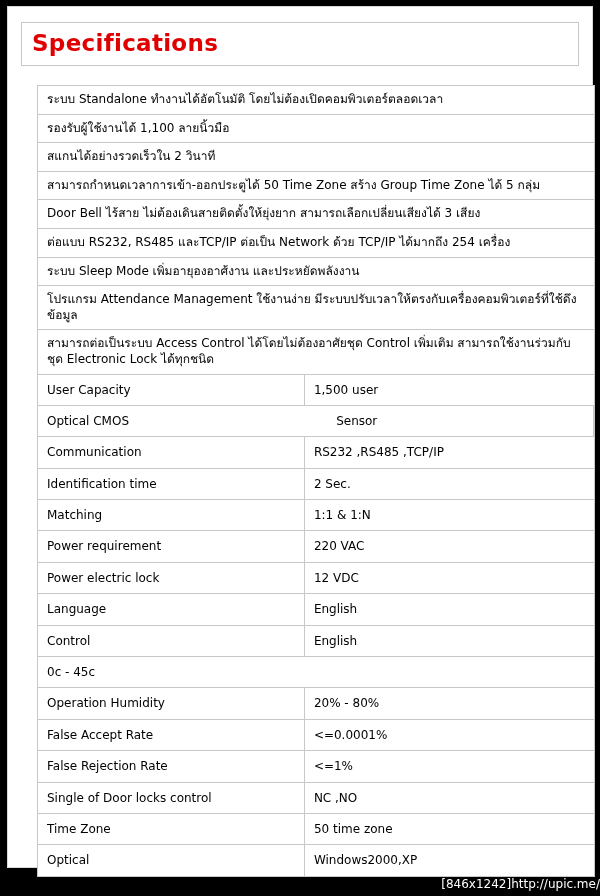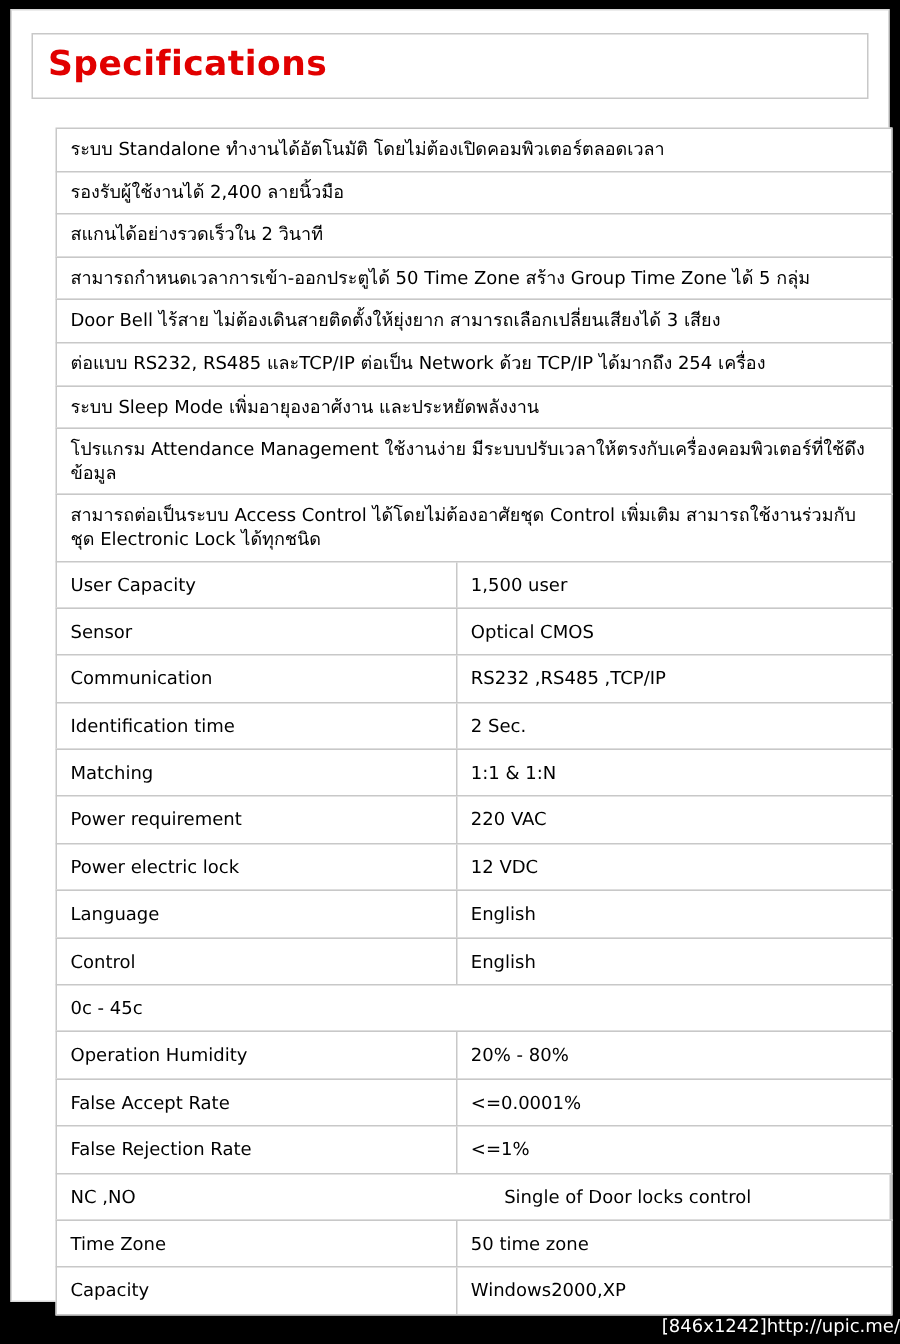--- a/index.html
+++ b/index.html
@@ -76,37 +76,37 @@
 </head>
 <body>
 
 <div class="frame">
   <div class="page">
     <div class="title-box">
       <span class="title">Specifications</span>
     </div>
     <div class="rows" id="features">
         <div class="row feature-row">ระบบ Standalone ทำงานได้อัตโนมัติ โดยไม่ต้องเปิดคอมพิวเตอร์ตลอดเวลา</div>
-        <div class="row feature-row">รองรับผู้ใช้งานได้ 2,400 ลายนิ้วมือ</div>
+        <div class="row feature-row">รองรับผู้ใช้งานได้ 1,100 ลายนิ้วมือ</div>
         <div class="row feature-row">สแกนได้อย่างรวดเร็วใน 2 วินาที</div>
         <div class="row feature-row">สามารถกำหนดเวลาการเข้า-ออกประตูได้ 50 Time Zone สร้าง Group Time Zone ได้ 5 กลุ่ม</div>
         <div class="row feature-row">Door Bell ไร้สาย ไม่ต้องเดินสายติดตั้งให้ยุ่งยาก สามารถเลือกเปลี่ยนเสียงได้ 3 เสียง</div>
         <div class="row feature-row">ต่อแบบ RS232, RS485 และTCP/IP ต่อเป็น Network ด้วย TCP/IP ได้มากถึง 254 เครื่อง</div>
         <div class="row feature-row">ระบบ Sleep Mode เพิ่มอายุองอาศ้งาน และประหยัดพลังงาน</div>
         <div class="row feature-row">โปรแกรม Attendance Management ใช้งานง่าย มีระบบปรับเวลาให้ตรงกับเครื่องคอมพิวเตอร์ที่ใช้ดึงข้อมูล</div>
         <div class="row feature-row">สามารถต่อเป็นระบบ Access Control ได้โดยไม่ต้องอาศัยชุด Control เพิ่มเติม สามารถใช้งานร่วมกับชุด Electronic Lock ได้ทุกชนิด</div>
       </div>
     <div class="rows" id="specs">
         <div class="row spec-row">
           <div class="cell label">User Capacity</div>
           <div class="cell value">1,500 user</div>
         </div>
         <div class="row spec-row">
+          <div class="cell value">Optical CMOS</div>
           <div class="cell label">Sensor</div>
-          <div class="cell value">Optical CMOS</div>
         </div>
         <div class="row spec-row">
           <div class="cell label">Communication</div>
           <div class="cell value">RS232 ,RS485 ,TCP/IP</div>
         </div>
         <div class="row spec-row">
           <div class="cell label">Identification time</div>
           <div class="cell value">2 Sec.</div>
         </div>
         <div class="row spec-row">
@@ -138,27 +138,27 @@
         </div>
         <div class="row spec-row">
           <div class="cell label">False Accept Rate</div>
           <div class="cell value">&lt;=0.0001%</div>
         </div>
         <div class="row spec-row">
           <div class="cell label">False Rejection Rate</div>
           <div class="cell value">&lt;=1%</div>
         </div>
         <div class="row spec-row">
+          <div class="cell label">Single of Door locks control</div>
           <div class="cell value">NC ,NO</div>
-          <div class="cell label">Single of Door locks control</div>
         </div>
         <div class="row spec-row">
           <div class="cell label">Time Zone</div>
           <div class="cell value">50 time zone</div>
         </div>
         <div class="row spec-row">
-          <div class="cell label">Capacity</div>
+          <div class="cell label">Optical</div>
           <div class="cell value">Windows2000,XP</div>
         </div>
       </div>
   </div>
   <div class="caption">[846x1242]http://upic.me/</div>
 </div>
 
 </body></html>

